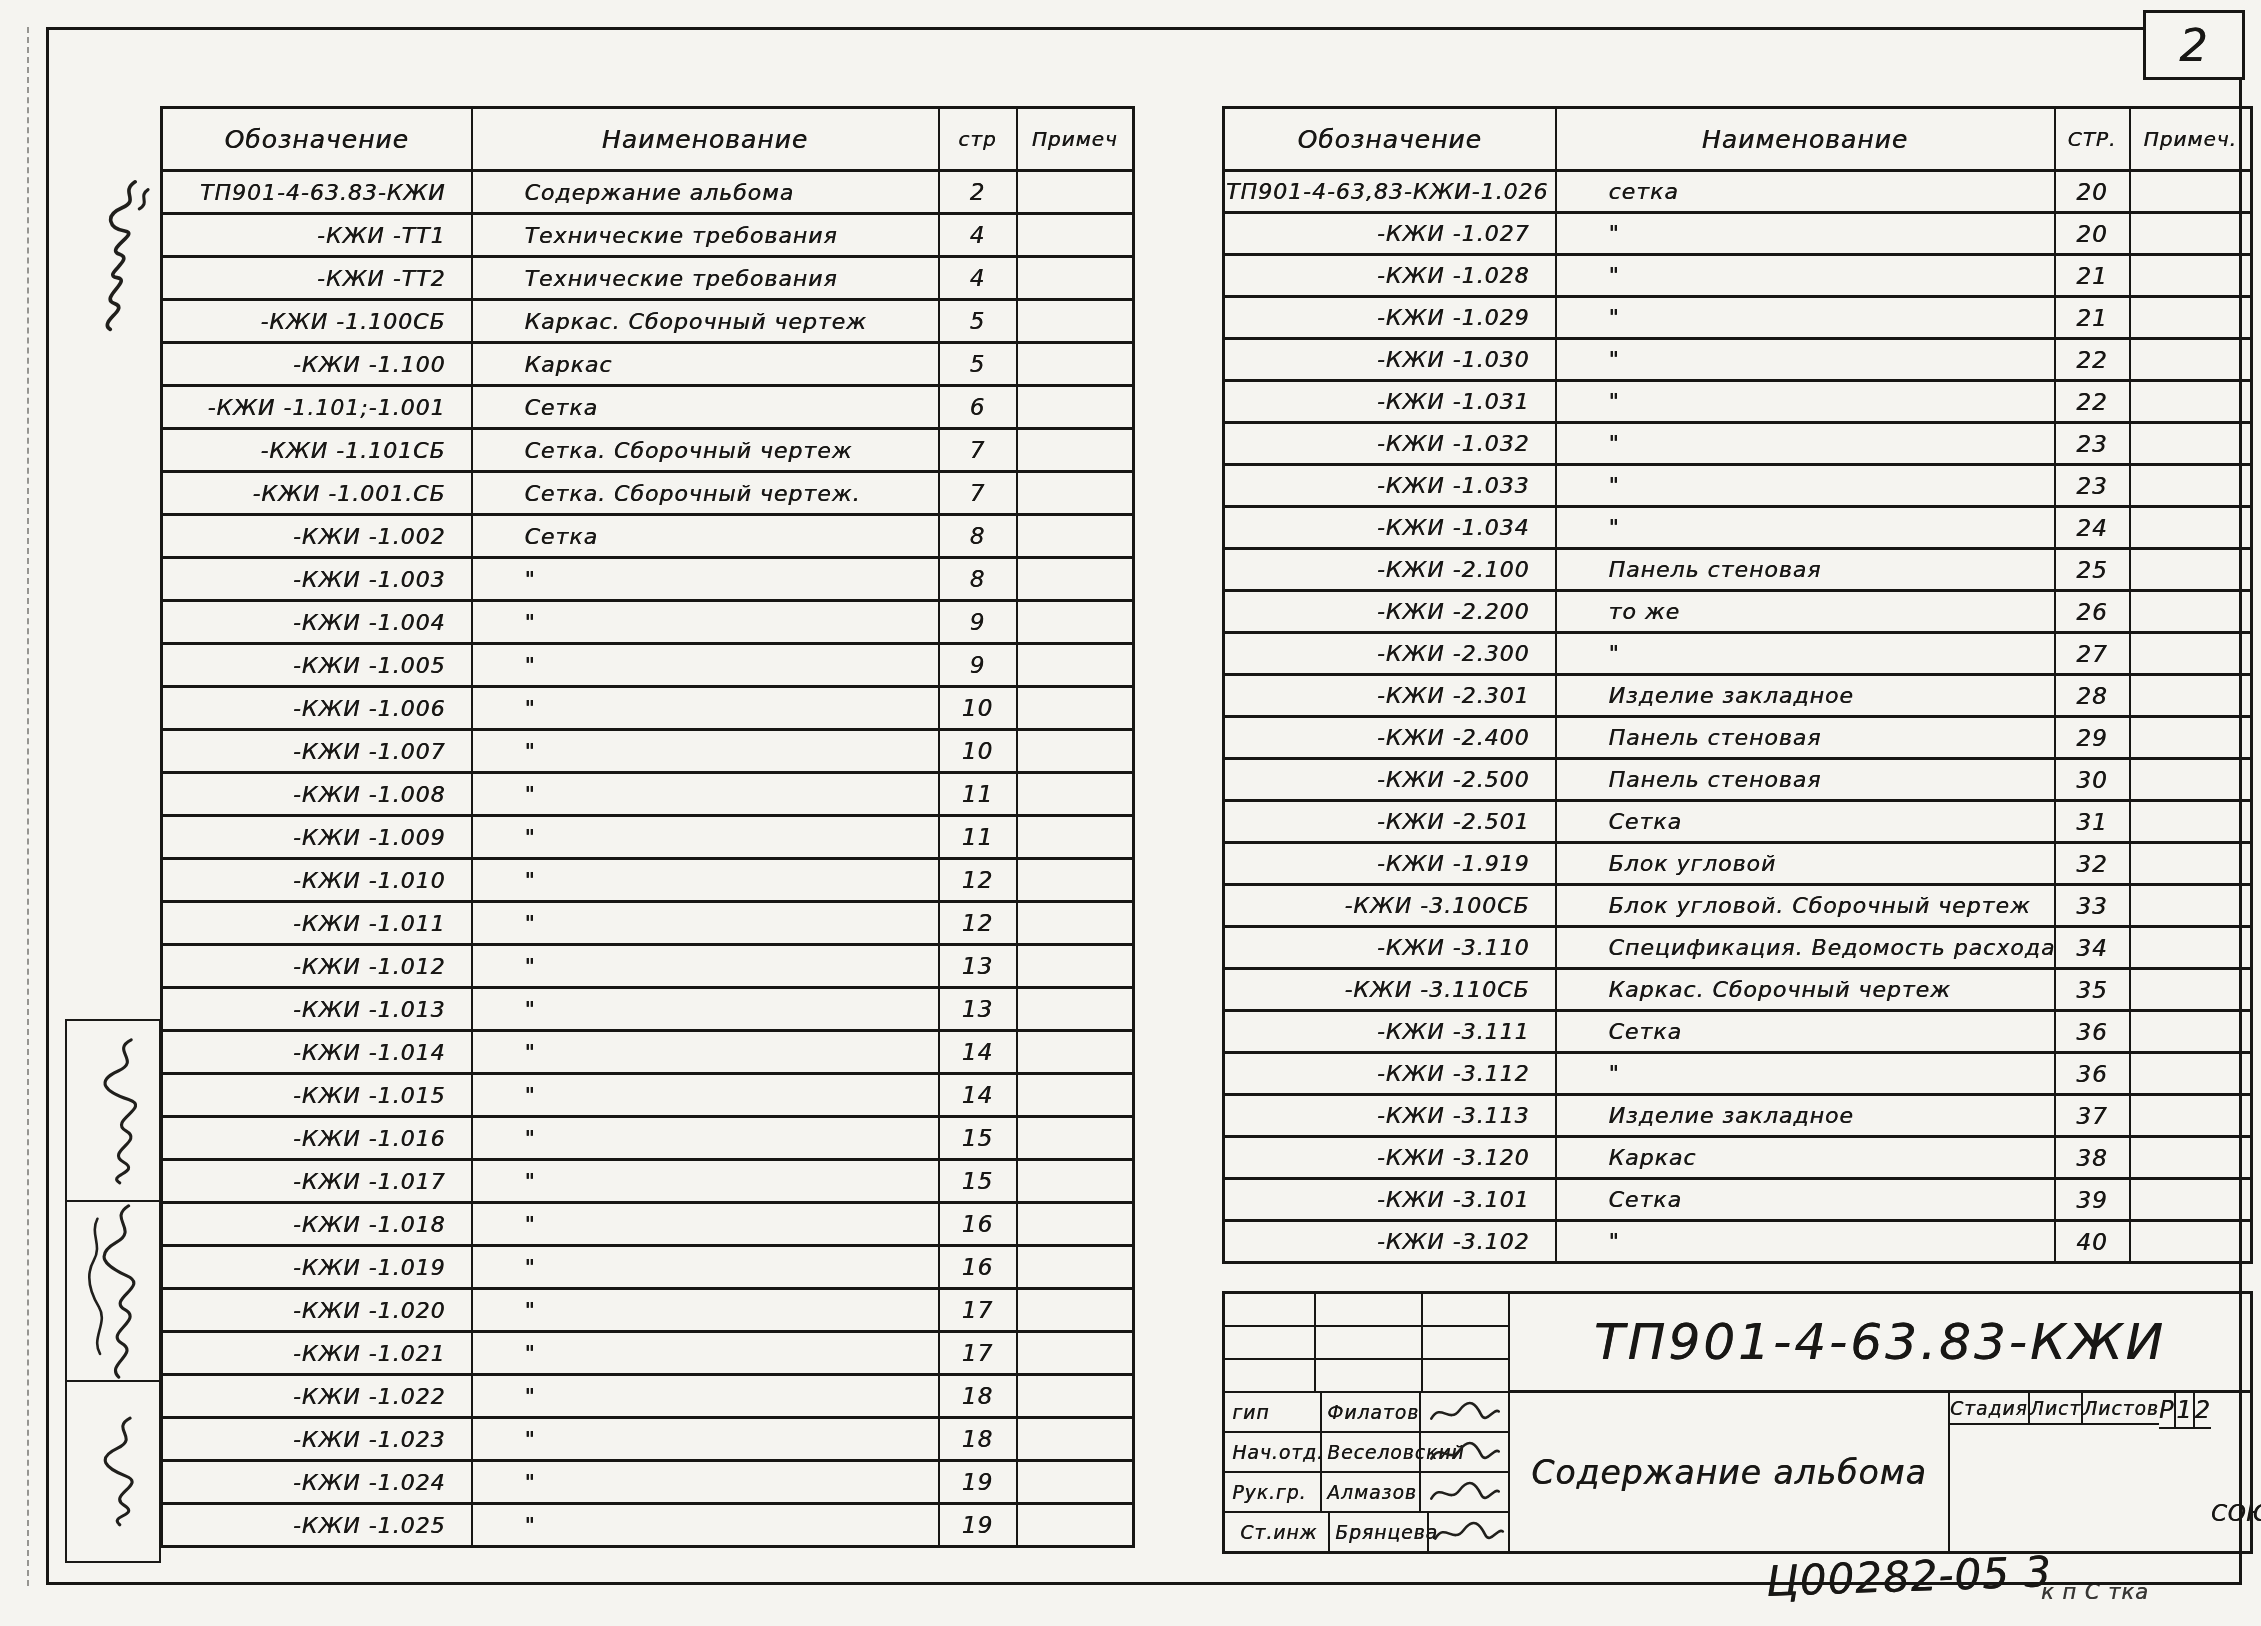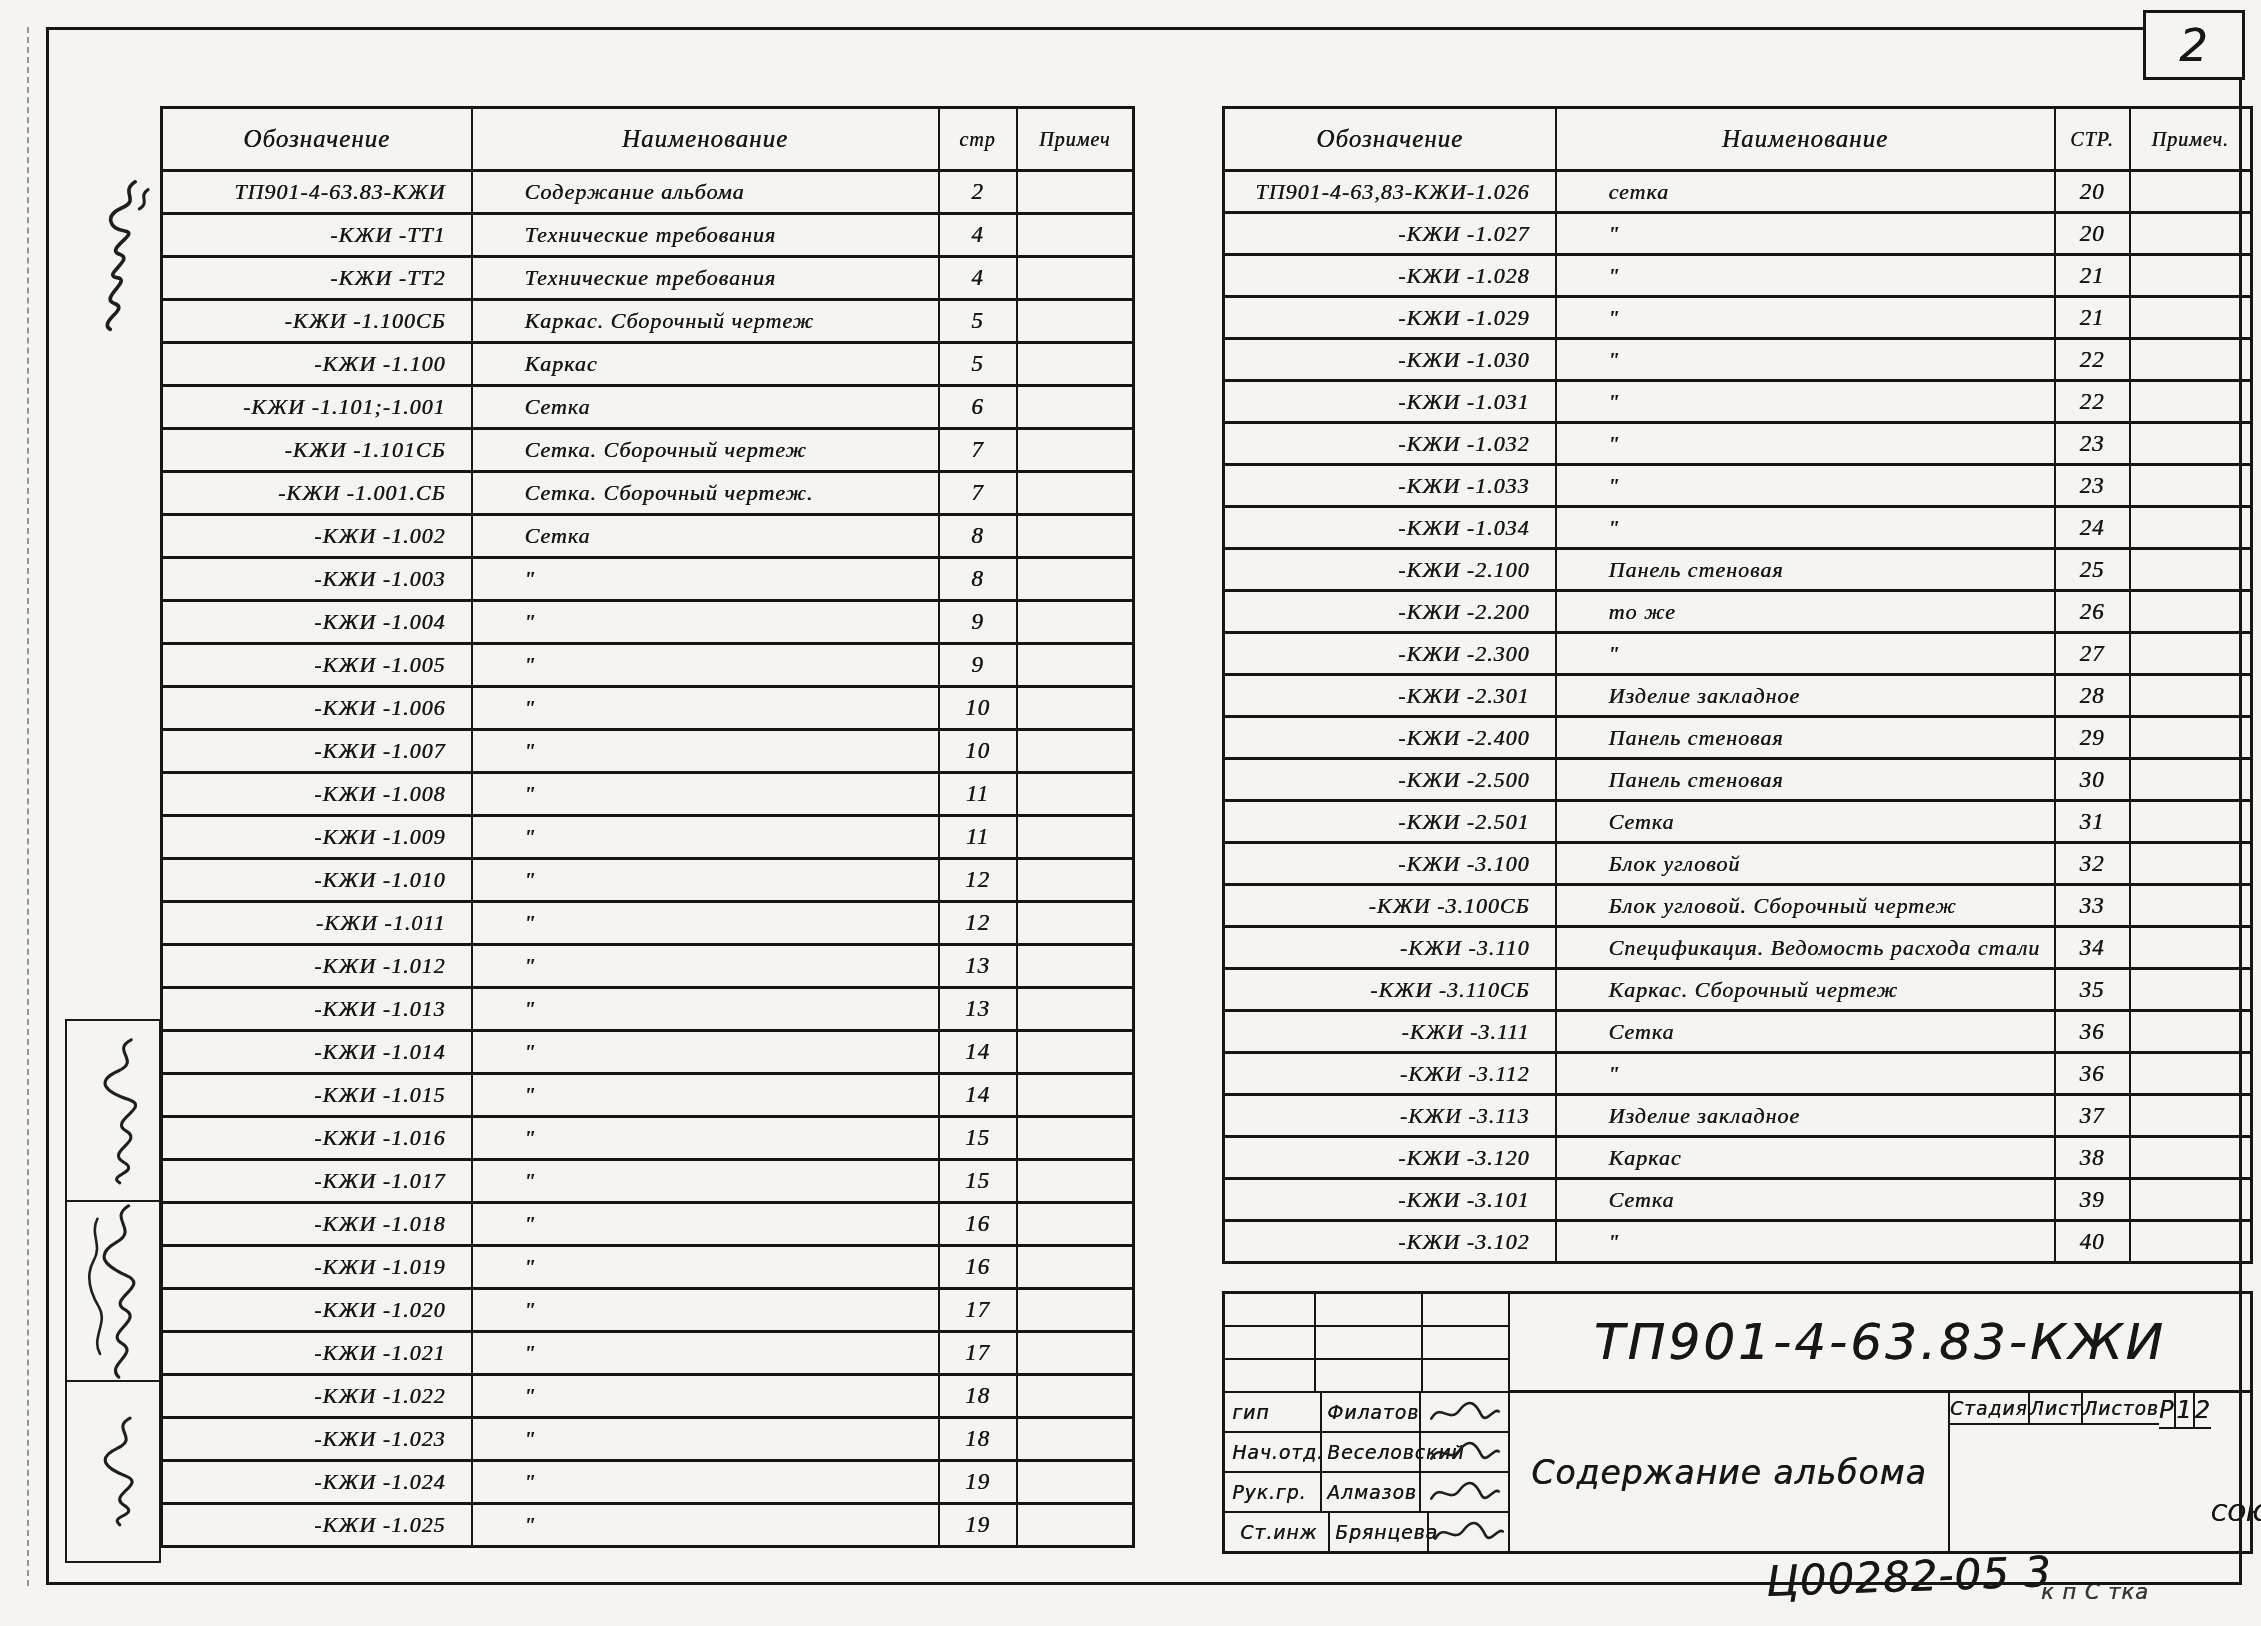--- a/index.html
+++ b/index.html
@@ -12,21 +12,21 @@
   .frame{position:absolute;left:46px;top:27px;width:2196px;height:1558px;
          border:3.1px solid #171614;box-sizing:border-box;}
   .edge-dash{position:absolute;left:27px;top:27px;height:1559px;width:0;
          border-left:2.1px dashed #4a4945;opacity:.55;}
   .pagebox{position:absolute;left:2143px;top:10.4px;width:102px;height:70px;
          border:3.6px solid #171614;background:#f5f4f0;box-sizing:border-box;
          display:flex;align-items:center;justify-content:center;z-index:5;}
   .pagebox span{font-size:45px;}
   
   table.ctable{position:absolute;border-collapse:collapse;table-layout:fixed;
-         background:transparent;font-family:Liberation Serif, serif;}
+         background:transparent;}
   table.ctable,table.ctable th,table.ctable td{border:2.1px solid #171614;}
   table.ctable th,table.ctable td{border-top-width:3.1px;border-bottom-width:3.1px;
          box-sizing:border-box;overflow:hidden;white-space:nowrap;}
   table.ctable{border-width:3.1px;}
   table.ctable th{font-weight:normal;font-size:25px;text-align:center;height:63px;}
   table.ctable th.small{font-size:20px;}
   .ltable tbody tr{height:43px;}
   .rtable tbody tr{height:42px;}
   td.c-des{font-size:22px;text-align:right;padding-right:25px;}
   td.c-name{font-size:22px;text-align:left;padding-left:52px;}
@@ -429,21 +429,21 @@
         <td class="c-page">30</td>
         <td class="c-note"></td>
       </tr>
         <tr>
         <td class="c-des">-КЖИ -2.501</td>
         <td class="c-name">Сетка</td>
         <td class="c-page">31</td>
         <td class="c-note"></td>
       </tr>
         <tr>
-        <td class="c-des">-КЖИ -3.100</td>
+        <td class="c-des">-КЖИ -1.919</td>
         <td class="c-name">Блок угловой</td>
         <td class="c-page">32</td>
         <td class="c-note"></td>
       </tr>
         <tr>
         <td class="c-des">-КЖИ -3.100СБ</td>
         <td class="c-name">Блок угловой. Сборочный чертеж</td>
         <td class="c-page">33</td>
         <td class="c-note"></td>
       </tr>

